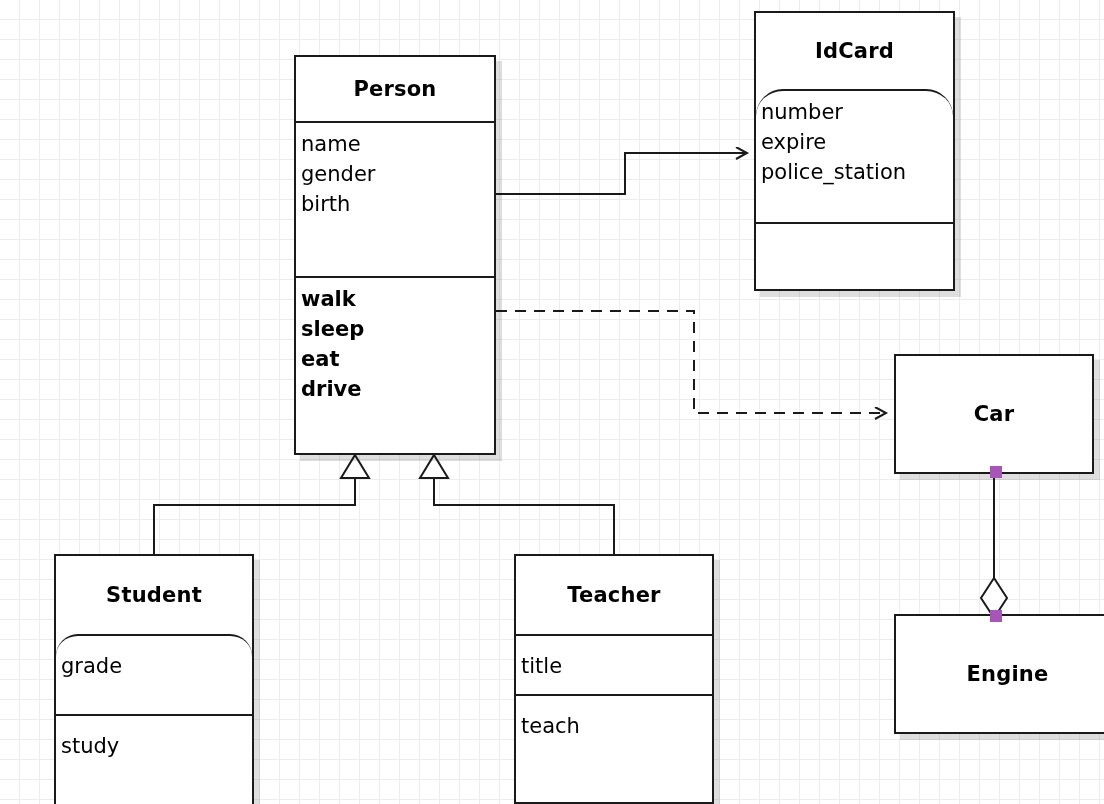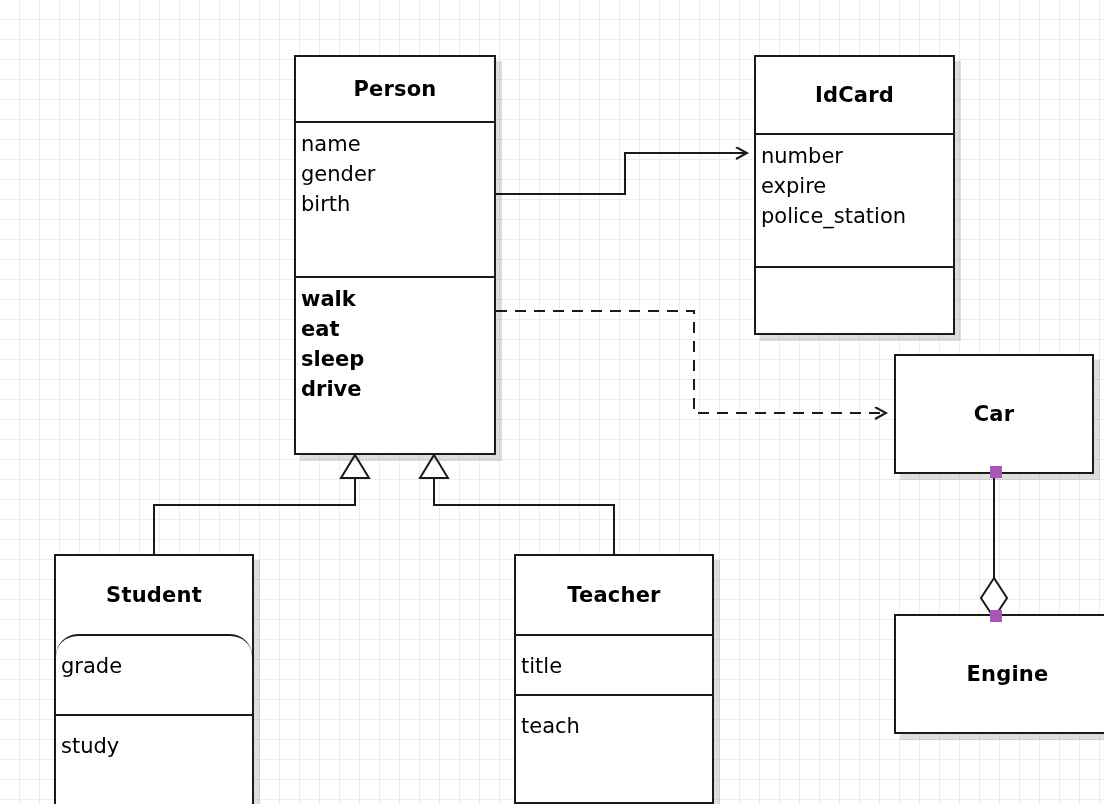--- a/index.html
+++ b/index.html
@@ -95,29 +95,29 @@
 
   <div class="uml-class" style="left:294px;top:55px;width:202px;height:400px;">
     <div class="compartment cls-title" style="height:64px;">Person</div>
     <div class="compartment members" style="height:155px;">
       <div class="member">name</div>
       <div class="member">gender</div>
       <div class="member">birth</div>
     </div>
     <div class="compartment members" style="height:165px;font-weight:bold;">
       <div class="member">walk</div>
+      <div class="member">sleep</div>
       <div class="member">eat</div>
-      <div class="member">sleep</div>
       <div class="member">drive</div>
     </div>
   </div>
 
-  <div class="uml-class" style="left:754px;top:11px;width:201px;height:280px;margin-top:44px;">
+  <div class="uml-class" style="left:754px;top:11px;width:201px;height:280px;">
     <div class="compartment cls-title" style="height:76px;">IdCard</div>
-    <div class="compartment members" style="height:133px;">
+    <div class="compartment members" style="height:133px;border-radius:27px;">
       <div class="member">number</div>
       <div class="member">expire</div>
       <div class="member">police_station</div>
     </div>
     <div class="compartment empty-comp" style="height:67px;"></div>
   </div>
 
   <div class="uml-class" style="left:894px;top:354px;width:200px;height:120px;">
     <div class="compartment cls-title" style="height:100%;">Car</div>
     <div class="handle" style="left:100px;top:116px;"></div>

